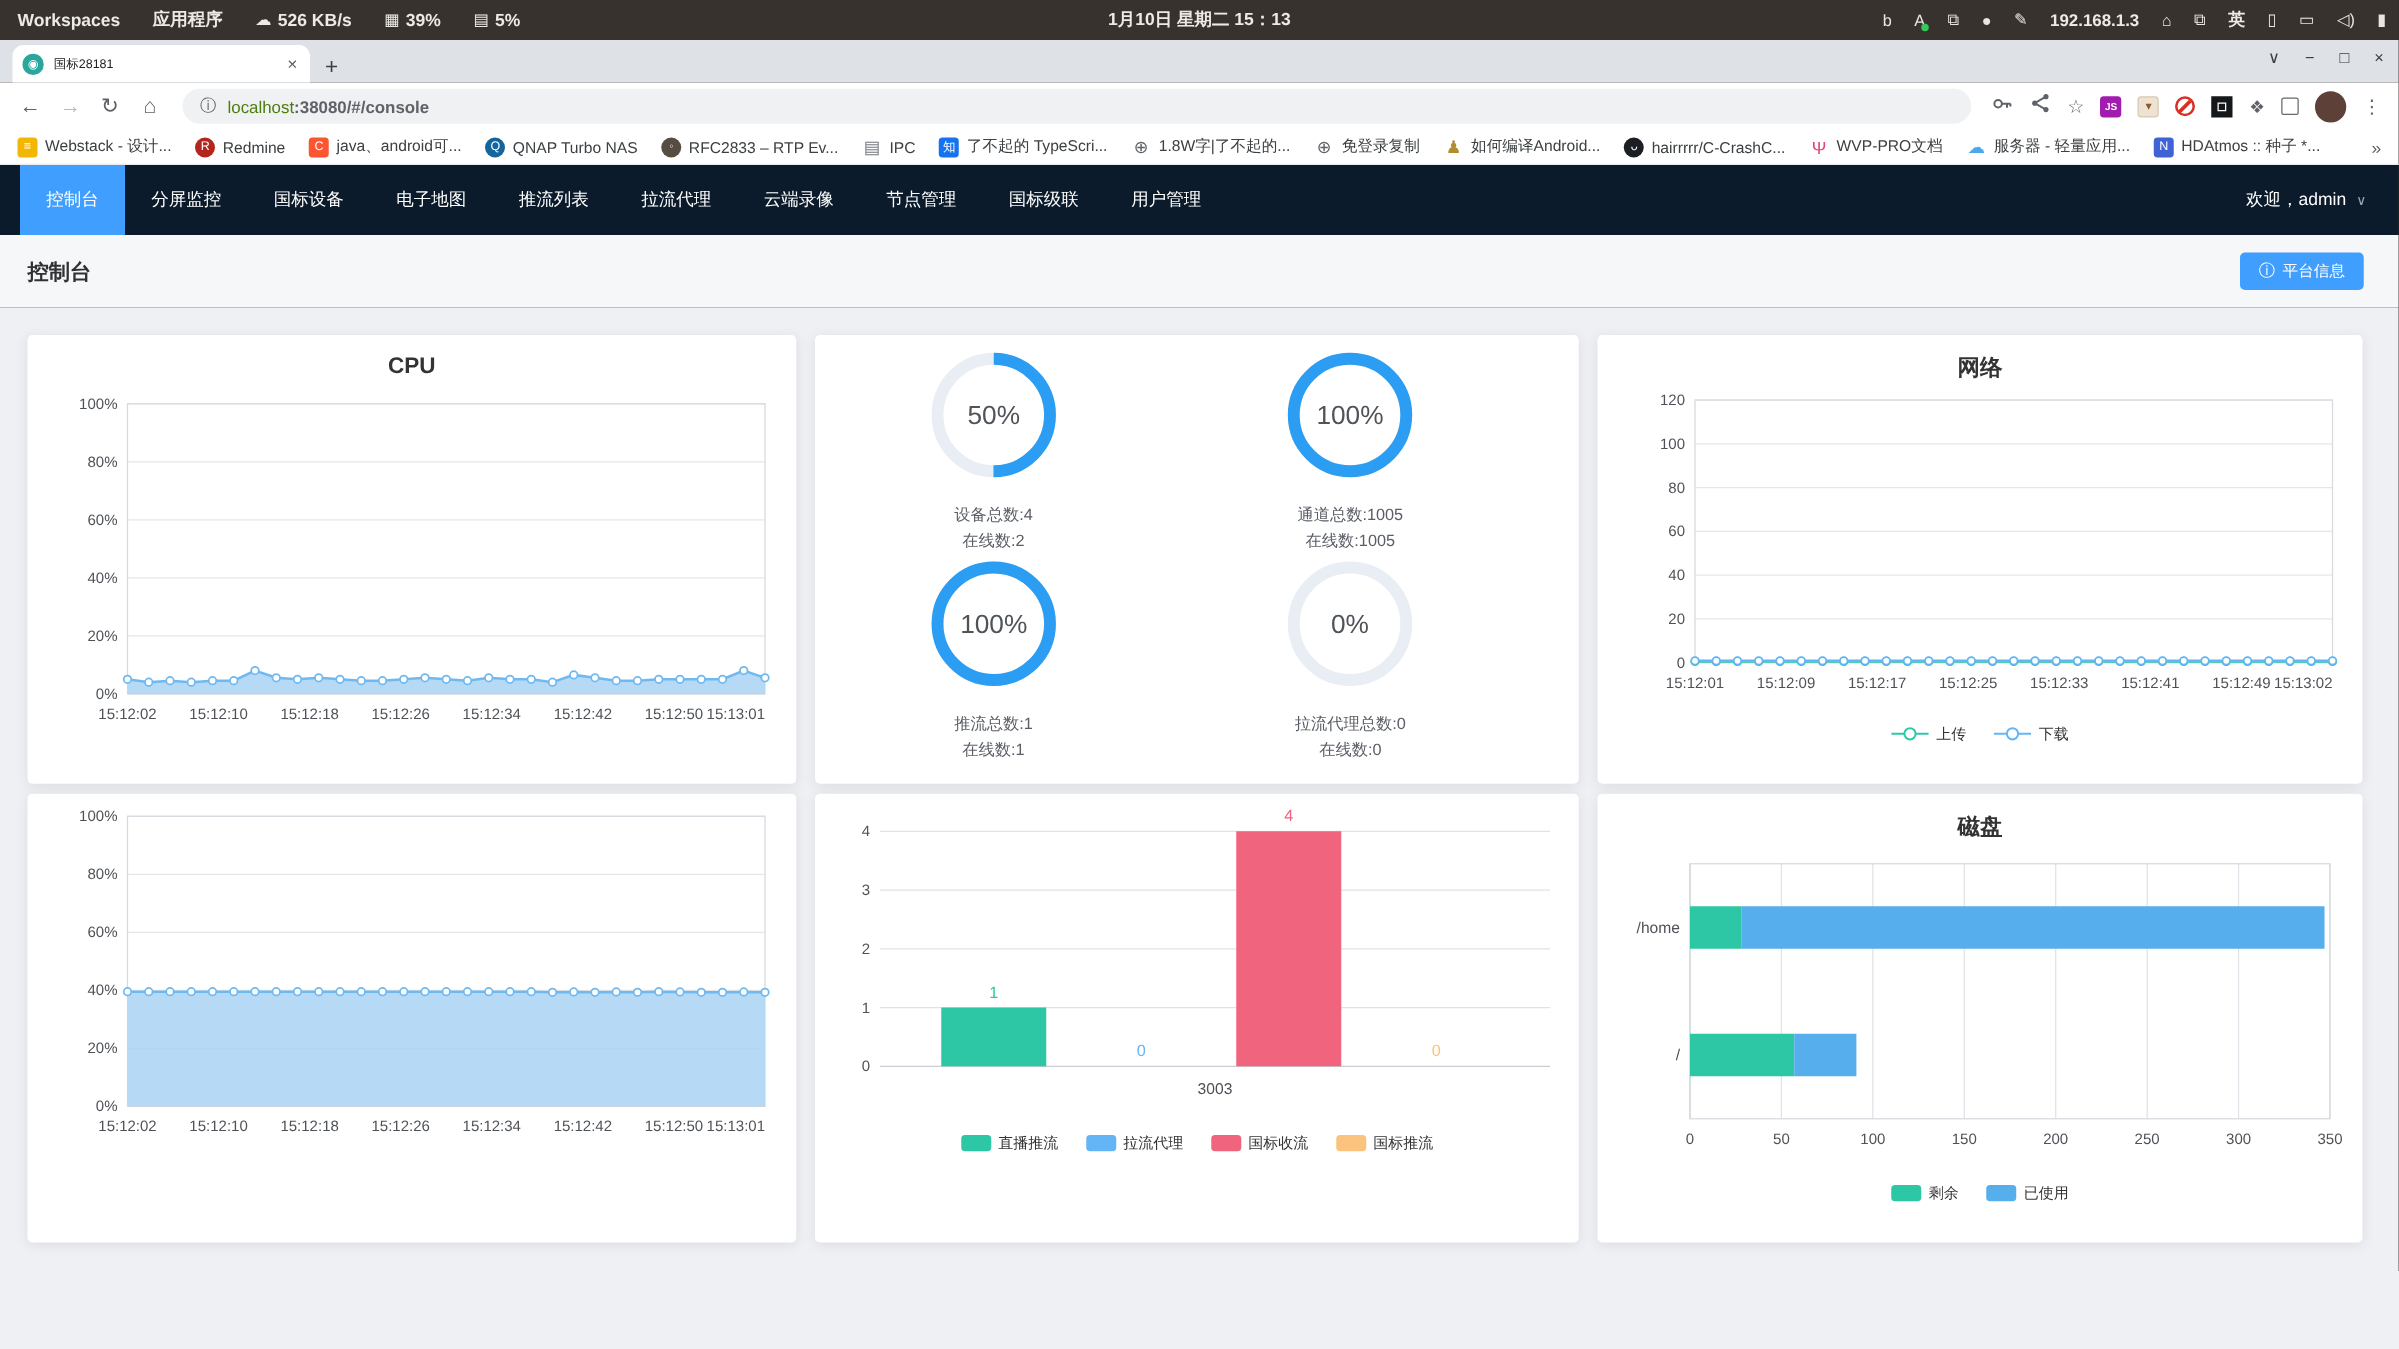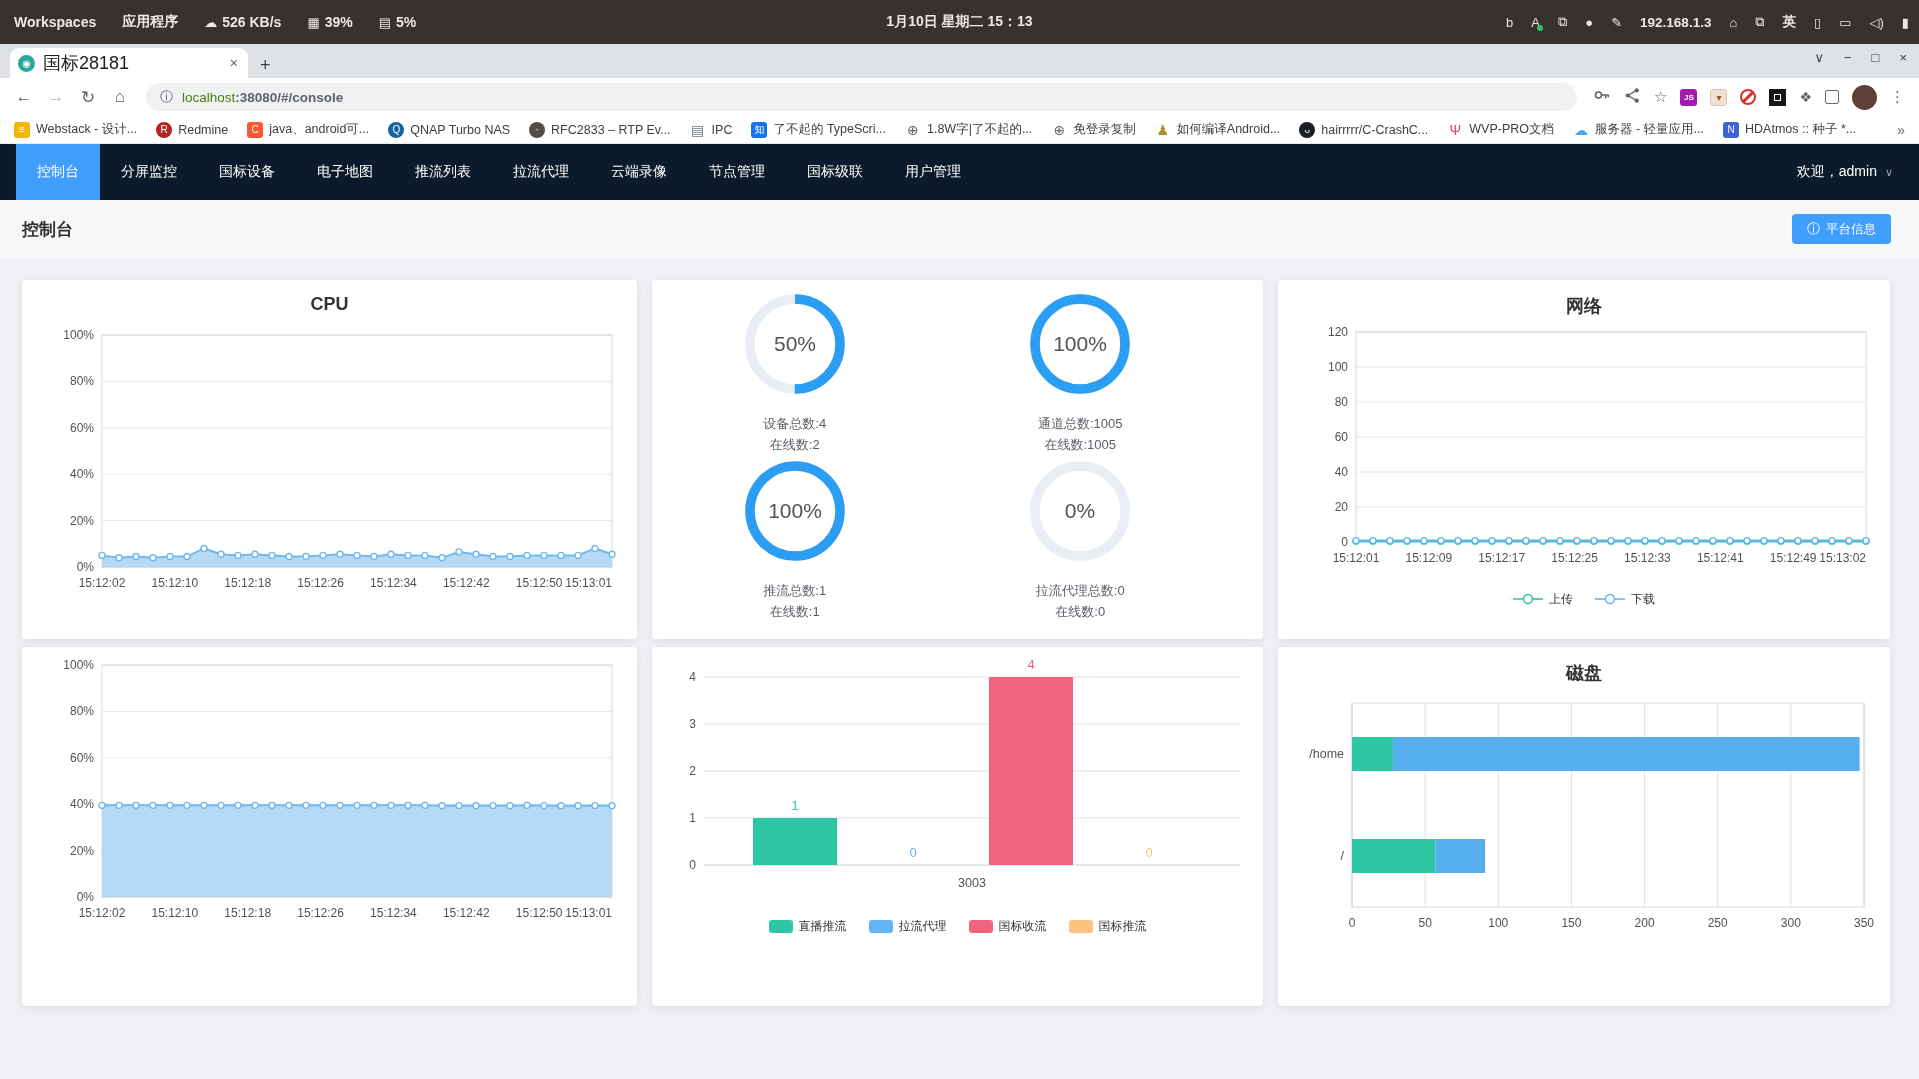--- a/index.html
+++ b/index.html
@@ -1,39 +1,39 @@
 <!DOCTYPE html>
 <html><head>
 <meta charset="utf-8">
 <style>
   * { box-sizing: border-box; margin: 0; padding: 0; }
   html,body { width:1919px; height:1079px; overflow:hidden; background:#222;
     font-family:"Liberation Sans","DejaVu Sans",sans-serif; }
   .screen { width:1919px; height:1079px; display:flex; flex-direction:column; }
 
   
-  .sysbar { height:44px; background:#37322e; color:#ece9e6; display:flex; align-items:center;
+  .sysbar { height:32px; background:#37322e; color:#ece9e6; display:flex; align-items:center;
     font-size:14px; font-weight:600; flex:0 0 auto; position:relative; }
   .sysbar .left { display:flex; align-items:center; gap:26px; padding-left:14px; }
   .sysbar .stat { display:flex; align-items:center; gap:5px; }
   .sysbar .glyph { font-weight:400; font-size:13px; }
   .sysbar .center { position:absolute; left:0; right:0; text-align:center; pointer-events:none; }
   .sysbar .right { margin-left:auto; display:flex; align-items:center; gap:18px; padding-right:10px; }
   .tray-icon { font-size:13px; font-weight:400; color:#e8e5e2; position:relative; }
   .tray-text { font-size:13.5px; font-weight:600; }
   .tray-icon.atool::after { content:''; position:absolute; right:-3px; bottom:-1px; width:6px; height:6px;
     border-radius:50%; background:#34c759; }
 
   
   .tabstrip { height:34px; background:#dee1e6; display:flex; align-items:flex-end; flex:0 0 auto; position:relative; }
   .tab { width:238px; height:30px; background:#fff; border-radius:9px 9px 0 0; margin-left:10px;
     display:flex; align-items:center; padding:0 8px; gap:8px; }
   .favicon { width:17px; height:17px; border-radius:50%; background:#2aa79c; color:#fff; font-size:10px;
     display:flex; align-items:center; justify-content:center; flex:0 0 auto; }
-  .tab-title { font-size:18px; color:#202124; flex:1; white-space:nowrap; overflow:hidden; }
+  .tab-title { font-size:10px; color:#202124; flex:1; white-space:nowrap; overflow:hidden; }
   .tab-close { color:#5f6368; font-size:14px; padding:0 2px; }
   .newtab-btn { color:#3c4043; font-size:18px; margin:0 0 4px 12px; line-height:1; }
   .winctrl { position:absolute; right:12px; top:6px; display:flex; gap:20px; color:#3c4043; font-size:13px; }
 
   .toolbar { height:38px; background:#fff; display:flex; align-items:center; padding:0 10px; gap:4px; flex:0 0 auto; }
   .nav-ico { color:#5f6368; font-size:17px; width:28px; text-align:center; }
   .nav-ico.disabled { color:#b8bcc0; }
   .urlbar { flex:1; height:28px; background:#f0f1f3; border-radius:15px; margin:0 8px; display:flex;
     align-items:center; padding:0 14px; gap:9px; font-size:13.5px; }
   .urlbar .info { color:#5f6368; font-size:13px; }
@@ -609,16 +609,26 @@
           <line x1="574" y1="16" x2="574" y2="220" stroke="#dfe2e6" stroke-width="1"></line>
           <text x="574" y="240" text-anchor="middle" font-size="12" fill="#4e5257">350</text>
           <rect x="62" y="16" width="512" height="204" fill="none" stroke="#d6dade"></rect>
           <text x="54" y="71" text-anchor="end" font-size="12.5" fill="#4e5257">/home</text>
           <rect x="62" y="50" width="40.96" height="34" fill="#2ec7a5"></rect>
           <rect x="102.96000000000001" y="50" width="466.6514285714286" height="34" fill="#57aeed"></rect>
           <text x="54" y="173" text-anchor="end" font-size="12.5" fill="#4e5257">/</text>
           <rect x="62" y="152" width="83.38285714285715" height="34" fill="#2ec7a5"></rect>
           <rect x="145.38285714285715" y="152" width="49.73714285714286" height="34" fill="#57aeed"></rect>
         </svg>
+      <div class="legend">
+          <span class="item">
+            <span class="chip" style="background: rgb(46, 199, 165);"></span>
+            <span>剩余</span>
+          </span>
+          <span class="item">
+            <span class="chip" style="background: rgb(87, 174, 237);"></span>
+            <span>已使用</span>
+          </span>
+        </div>
     </div>
 
   </div>
 </div>
 
 </body></html>

